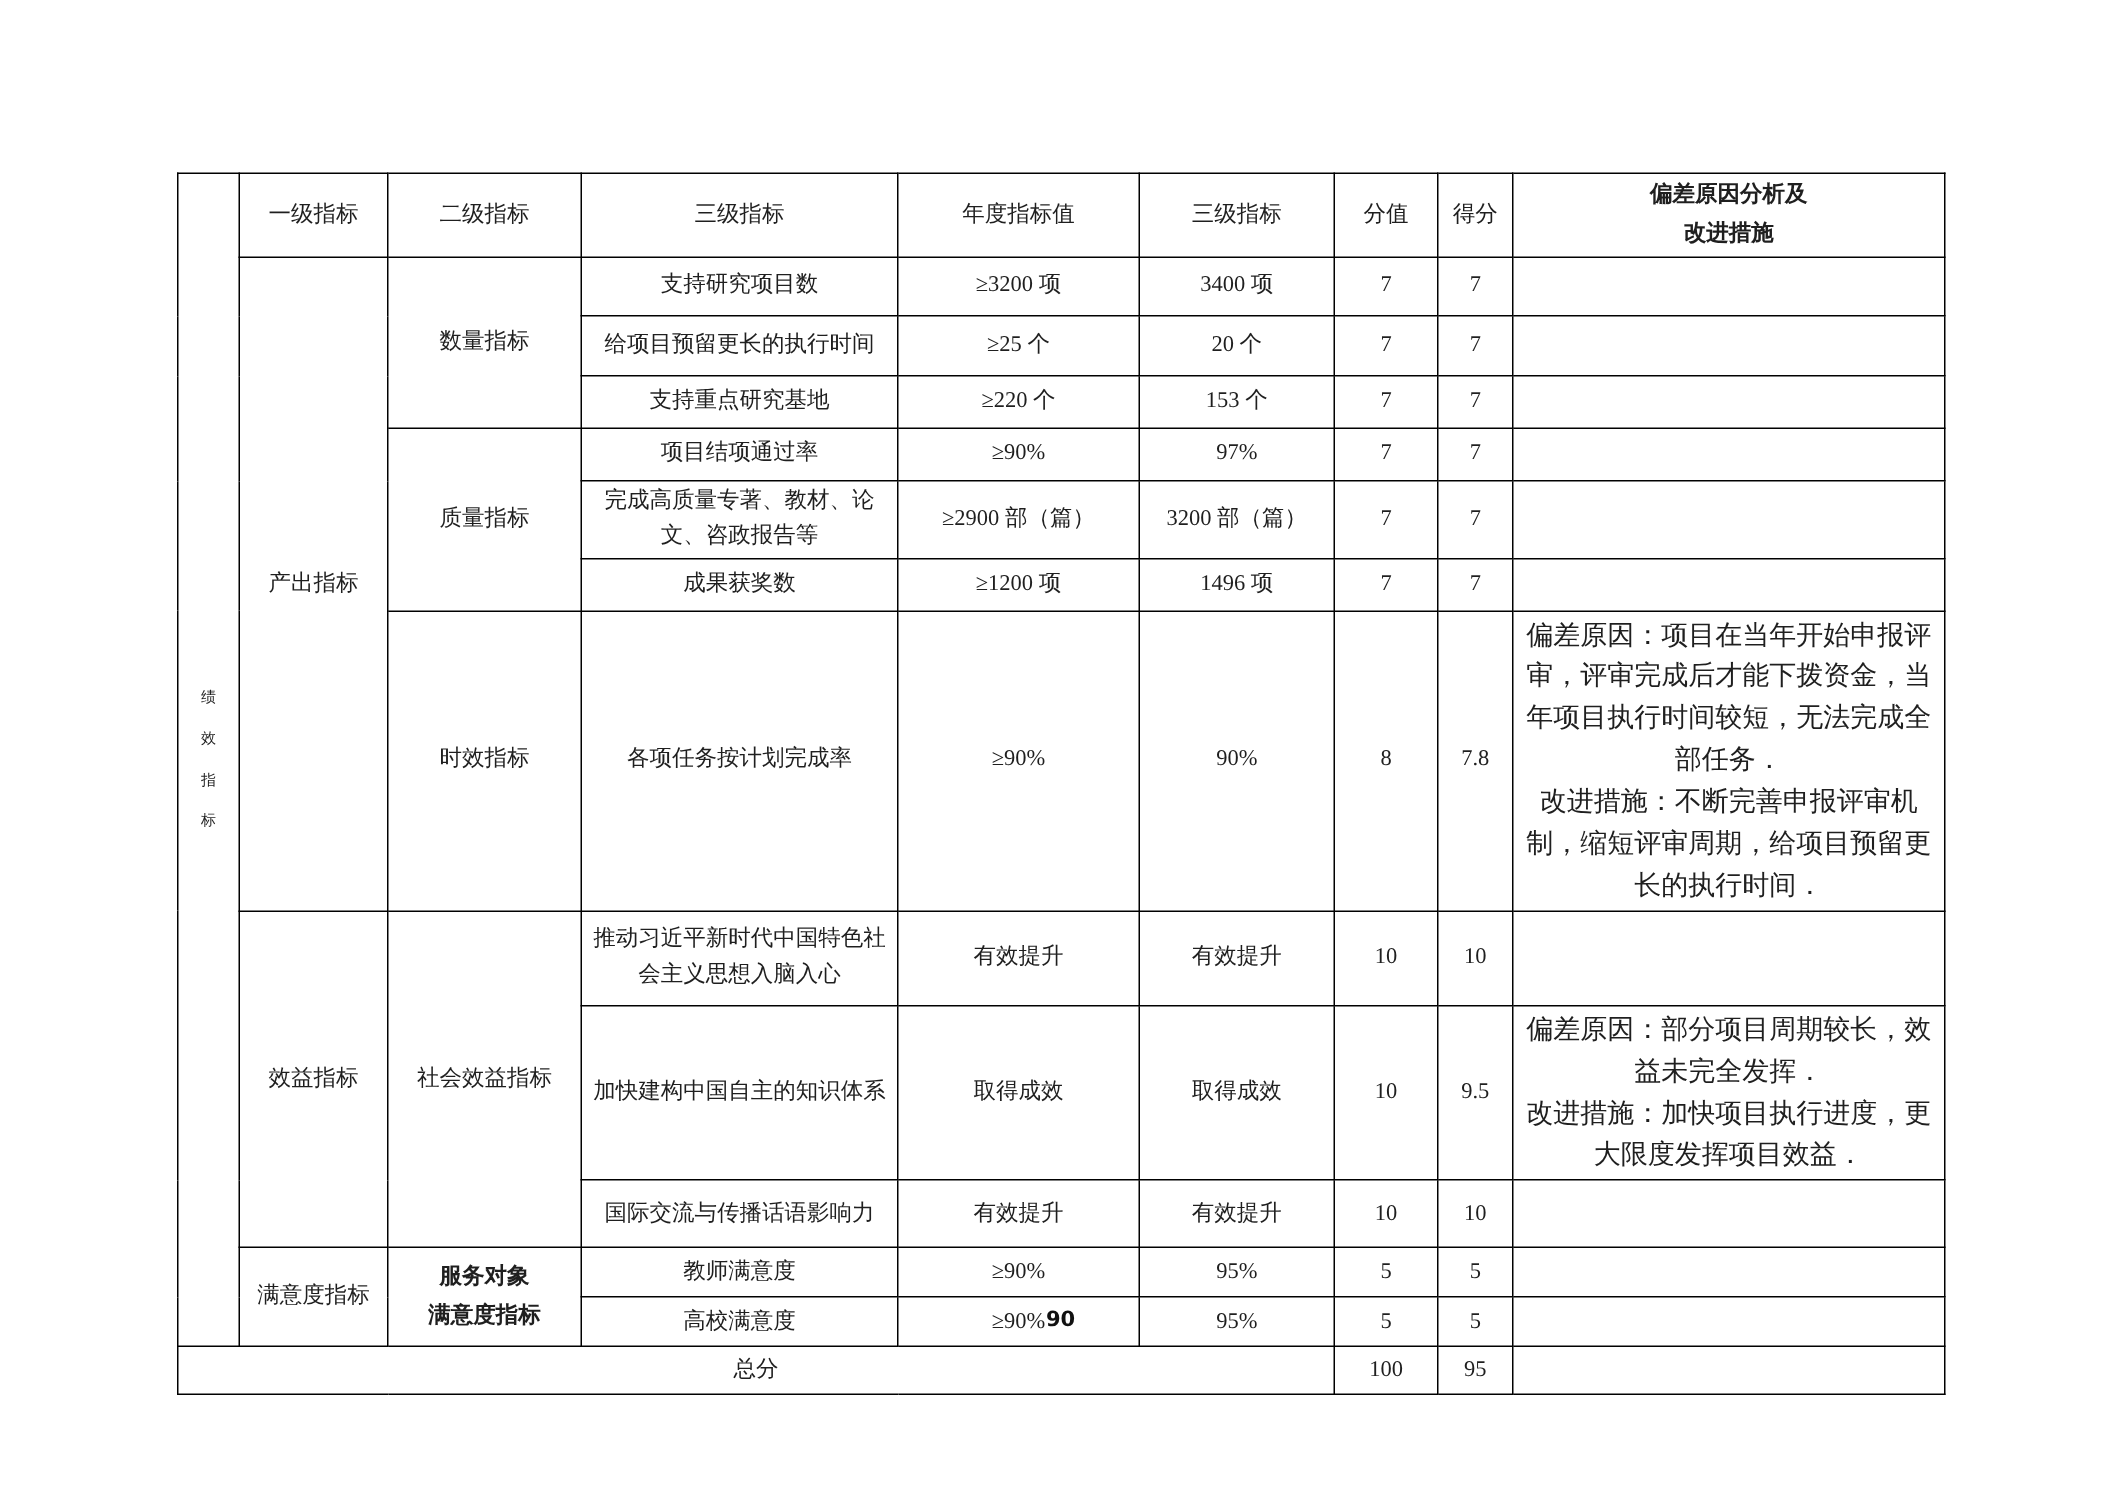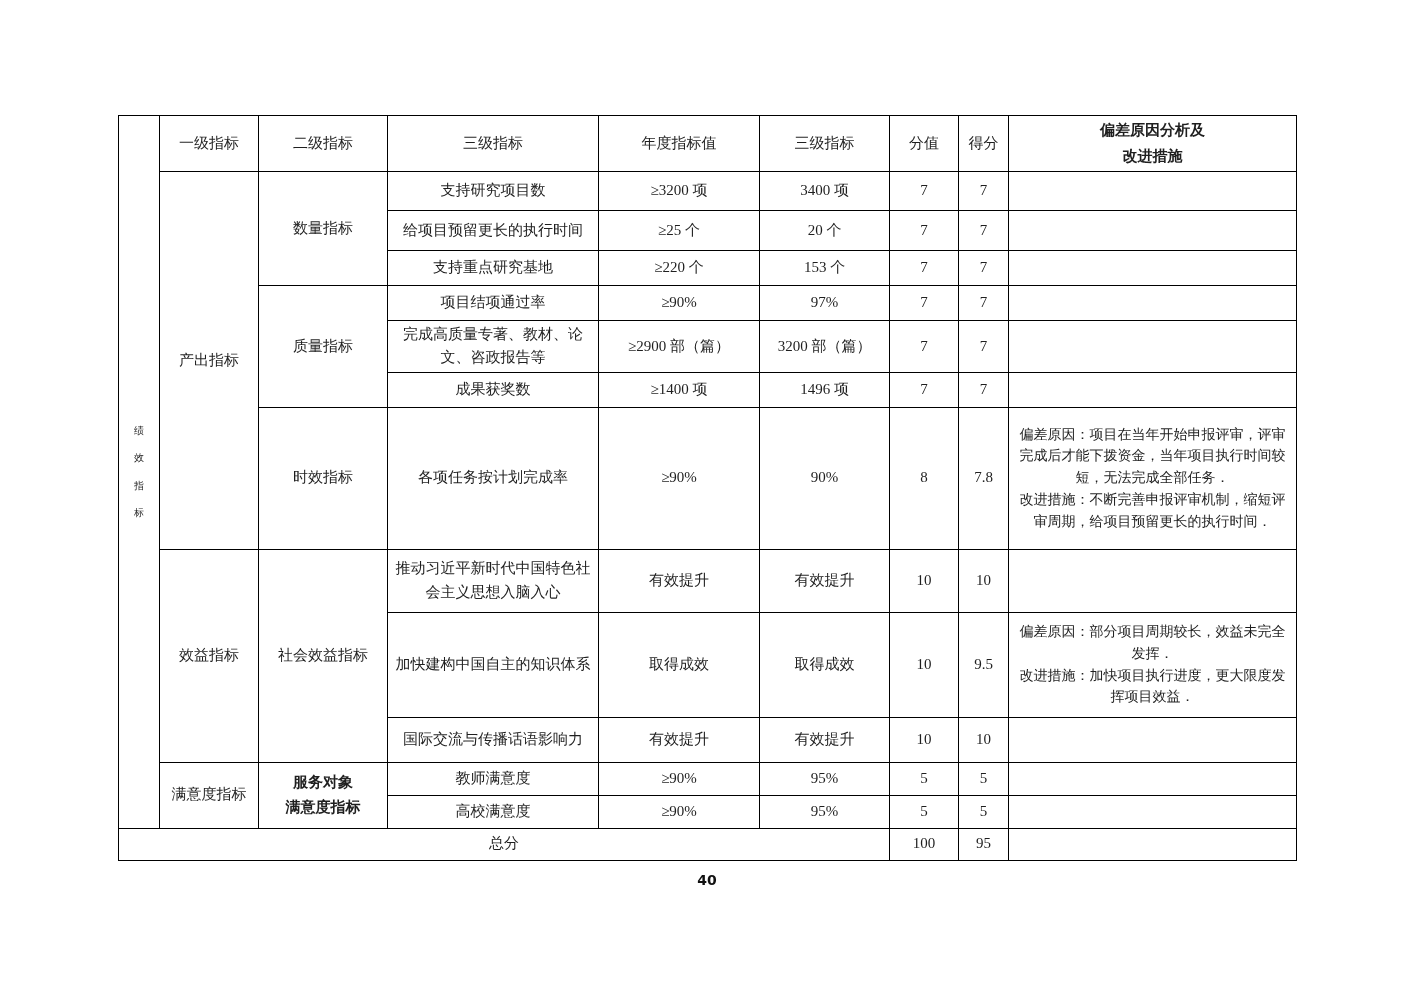--- a/index.html
+++ b/index.html
@@ -43,21 +43,21 @@
   }
   td.left {
     text-align: left;
     padding-left: 9px;
     padding-right: 8px;
   }
   td.remark {
     text-align: left;
     vertical-align: middle;
     padding: 4px 7px;
-    font-size: 14px;
+    font-size: 18px;
     line-height: 1.72;
   }
   .hdr-line { line-height: 1.7; }
   .two-line div { line-height: 1.7; font-weight: bold; }
   .page-number {
     position: absolute;
     left: 118px;
     top: 872px;
     width: 1178px;
     text-align: center;
@@ -146,21 +146,21 @@
         <td class="left">完成高质量专著、教材、论文、咨政报告等</td>
         <td>≥2900 部（篇）</td>
         <td>3200 部（篇）</td>
         <td>7</td>
         <td>7</td>
         <td class="remark"></td>
       </tr>
 
       <tr style="height:35px">
         <td class="left">成果获奖数</td>
-        <td>≥1400 项</td>
+        <td>≥1200 项</td>
         <td>1496 项</td>
         <td>7</td>
         <td>7</td>
         <td class="remark"></td>
       </tr>
 
       <tr style="height:142px">
         <td>时效指标</td>
         <td class="left">各项任务按计划完成率</td>
         <td>≥90%</td>
@@ -231,15 +231,15 @@
       <tr style="height:32px">
         <td colspan="6">总分</td>
         <td>100</td>
         <td>95</td>
         <td class="remark"></td>
       </tr>
 
     </tbody>
   </table>
 
-  <div class="page-number">40</div>
+  <div class="page-number">90</div>
 
 </div>
 
 </body></html>

